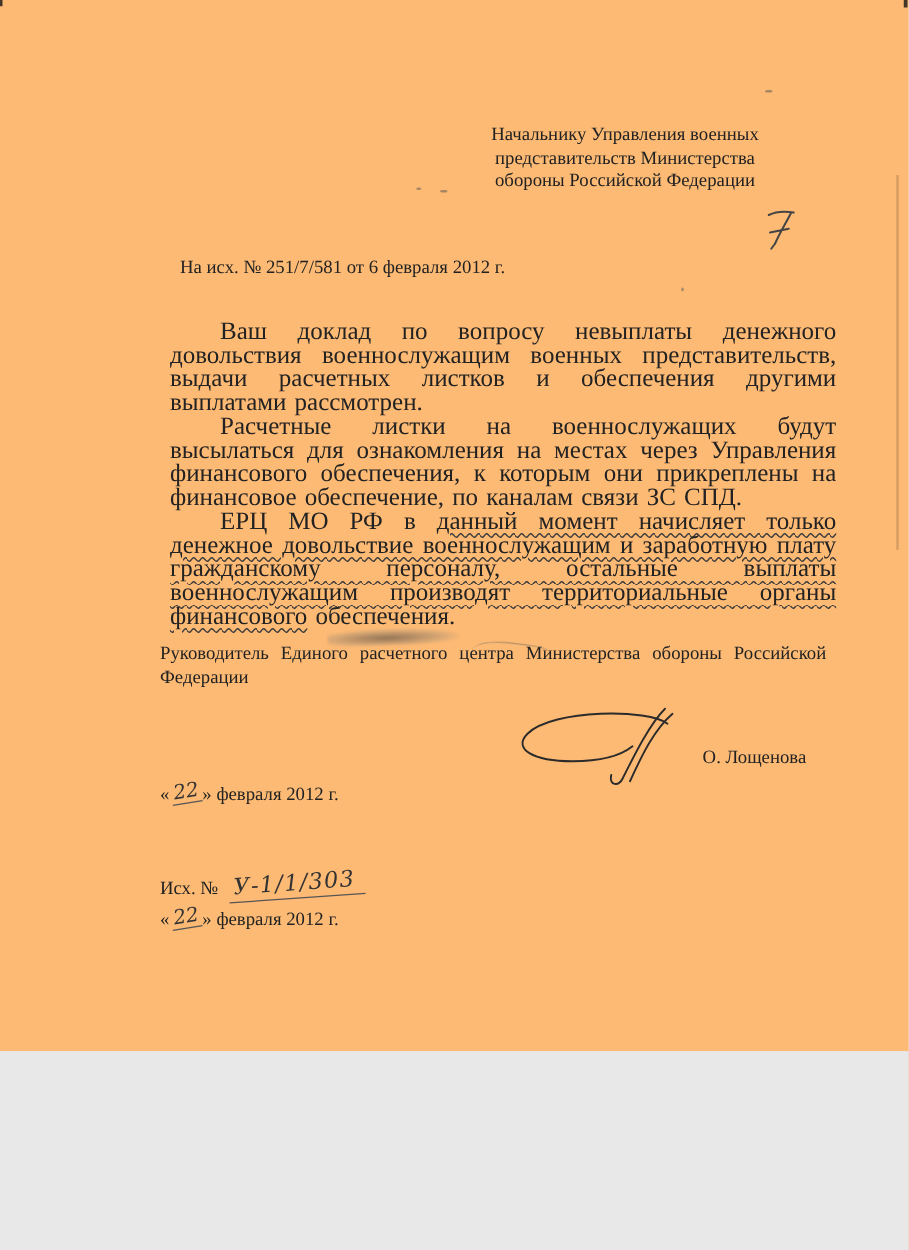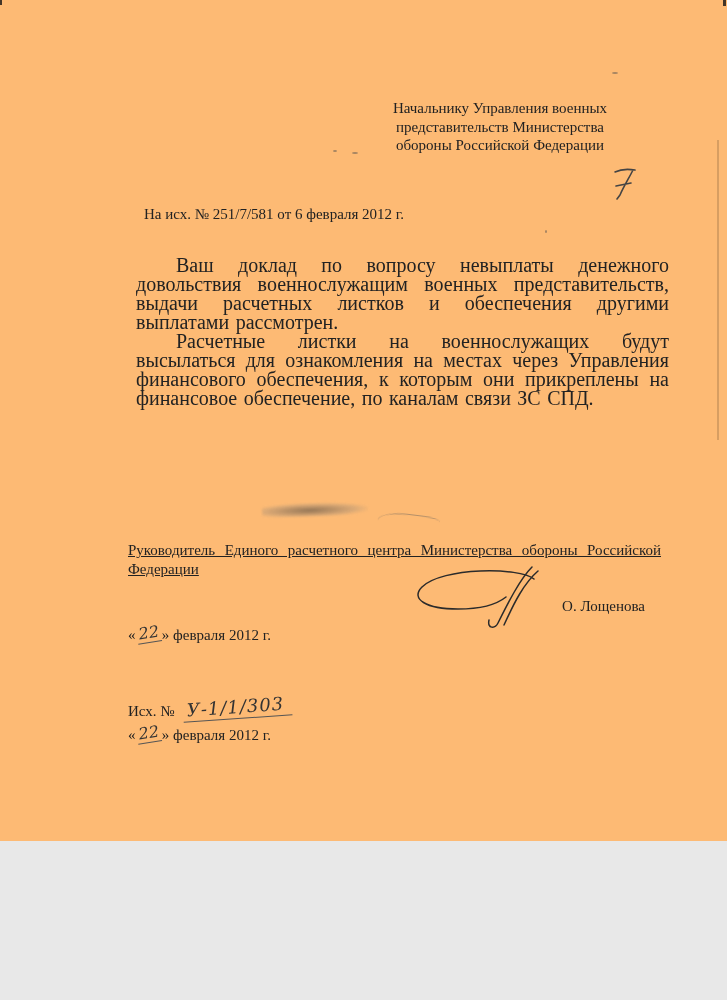--- a/index.html
+++ b/index.html
@@ -26,25 +26,24 @@
   }
   .body-text p{margin:0;text-indent:40px;}
   .hw-underline{
     text-decoration:underline;
     text-decoration-style:wavy;
     text-decoration-color:#3c3c3c;
     text-decoration-thickness:1px;
     text-underline-offset:3px;
   }
   .sig-title{
-    position:absolute;left:128px;top:541px;width:533px;
+    position:absolute;left:128px;top:514px;width:533px;
     font-size:15px;line-height:19px;
     text-align:justify;text-align-last:left;
     word-spacing:1.5px;
-    text-decoration:underline;
   }
   .sig-stroke{position:absolute;left:398px;top:563px;}
   .sig-name{
     position:absolute;left:112px;top:598px;width:533px;
     text-align:right;font-size:15px;
   }
   .date-line{position:absolute;left:128px;font-size:15px;}
   .date-1{top:625px;}
   .outgoing{top:699px;}
   .date-2{top:725px;}
@@ -111,20 +110,21 @@
     <svg width="28" height="36" viewBox="0 0 28 36">
       <path d="M3 7 Q11 3 23 5 M21 5 C17 13 12 21 8 30 M4 21 L19 18 M8 30 L5 34" fill="none" stroke="#444" stroke-width="1.6" stroke-linecap="round"></path>
     </svg>
   </div>
 
   <div class="ref-line">На исх. № 251/7/581 от 6 февраля 2012 г.</div>
 
   <div class="body-text">
     <p>Ваш доклад по вопросу невыплаты денежного довольствия военнослужащим военных представительств, выдачи расчетных листков и обеспечения другими выплатами рассмотрен.</p>
     <p>Расчетные листки на военнослужащих будут высылаться для ознакомления на местах через Управления финансового обеспечения, к которым они прикреплены на финансовое обеспечение, по каналам связи ЗС СПД.</p>
+    <p><span>ЕРЦ МО РФ в </span><span class="hw-underline">данный момент начисляет только денежное довольствие военнослужащим и заработную плату гражданскому персоналу, остальные выплаты военнослужащим производят территориальные органы финансового</span><span> обеспечения.</span></p>
   </div>
 
   <div class="sig-title">Руководитель Единого расчетного центра Министерства обороны Российской Федерации</div>
 
   <div class="sig-stroke">
     <svg width="148" height="68" viewBox="0 0 148 68">
       <path d="M136 16 C122 4 44 4 24 24 C12 36 28 46 60 46 C82 46 98 42 108 34" fill="none" stroke="#2b2b2b" stroke-width="1.5" stroke-linecap="round"></path>
       <path d="M100 60 C110 40 122 16 134 4 M106 62 C116 40 126 20 140 8 M100 60 C97 66 89 66 91 57" fill="none" stroke="#2b2b2b" stroke-width="1.5" stroke-linecap="round"></path>
     </svg>
   </div>

